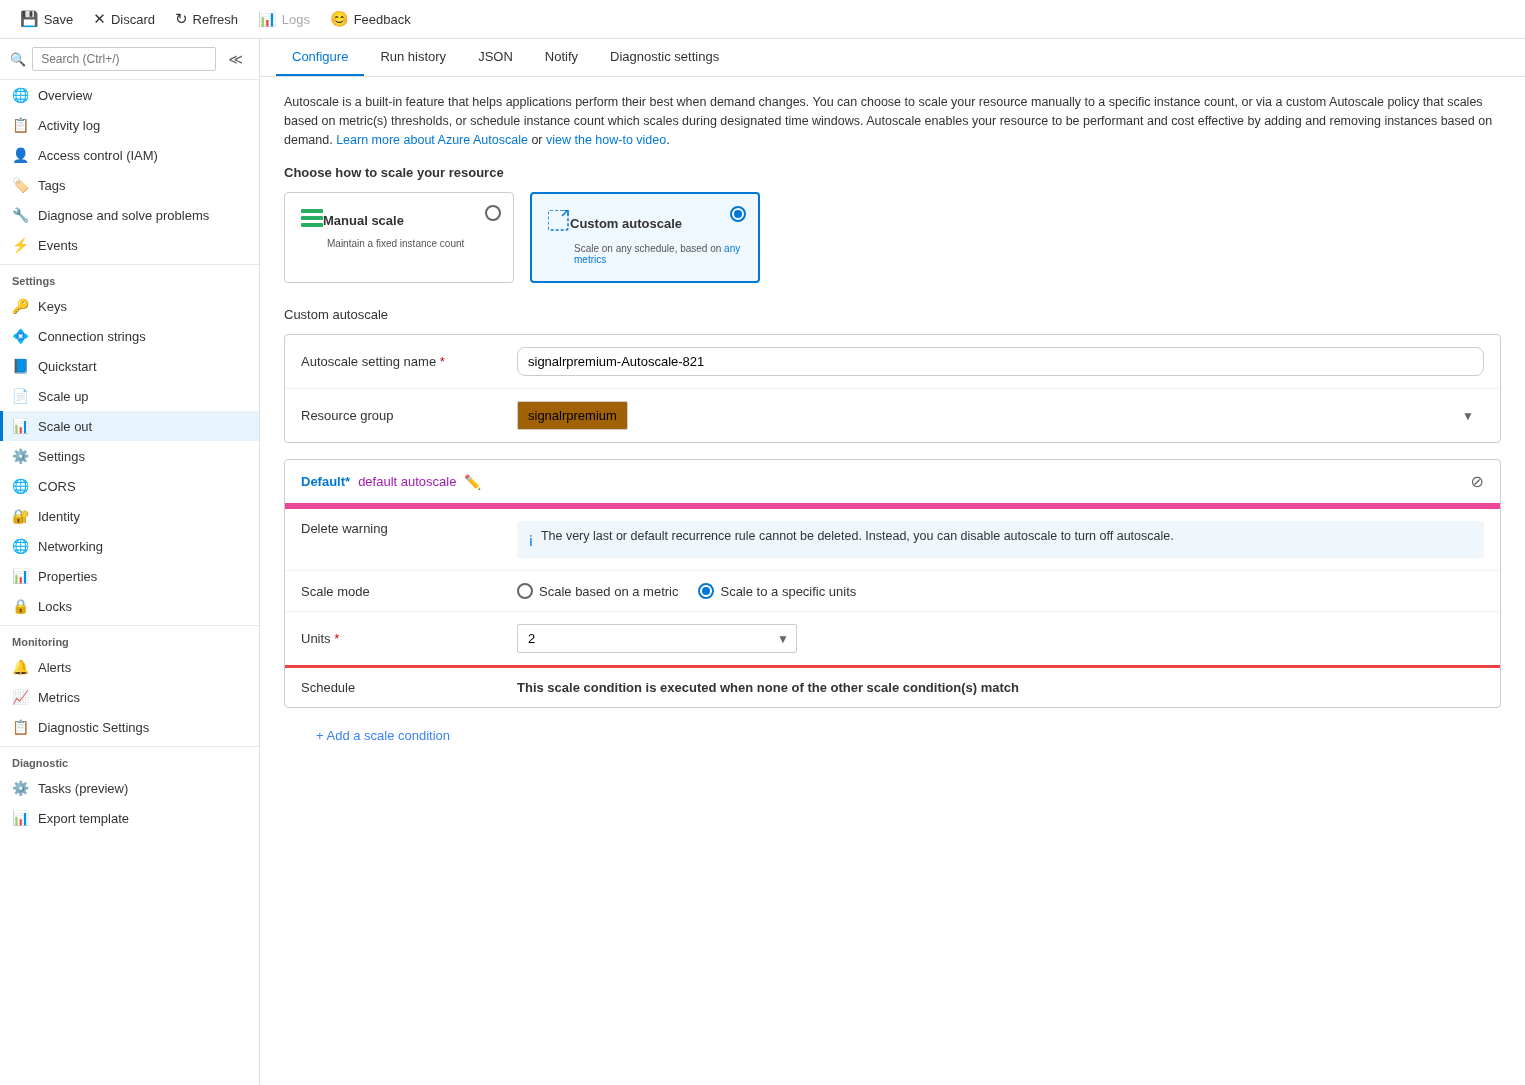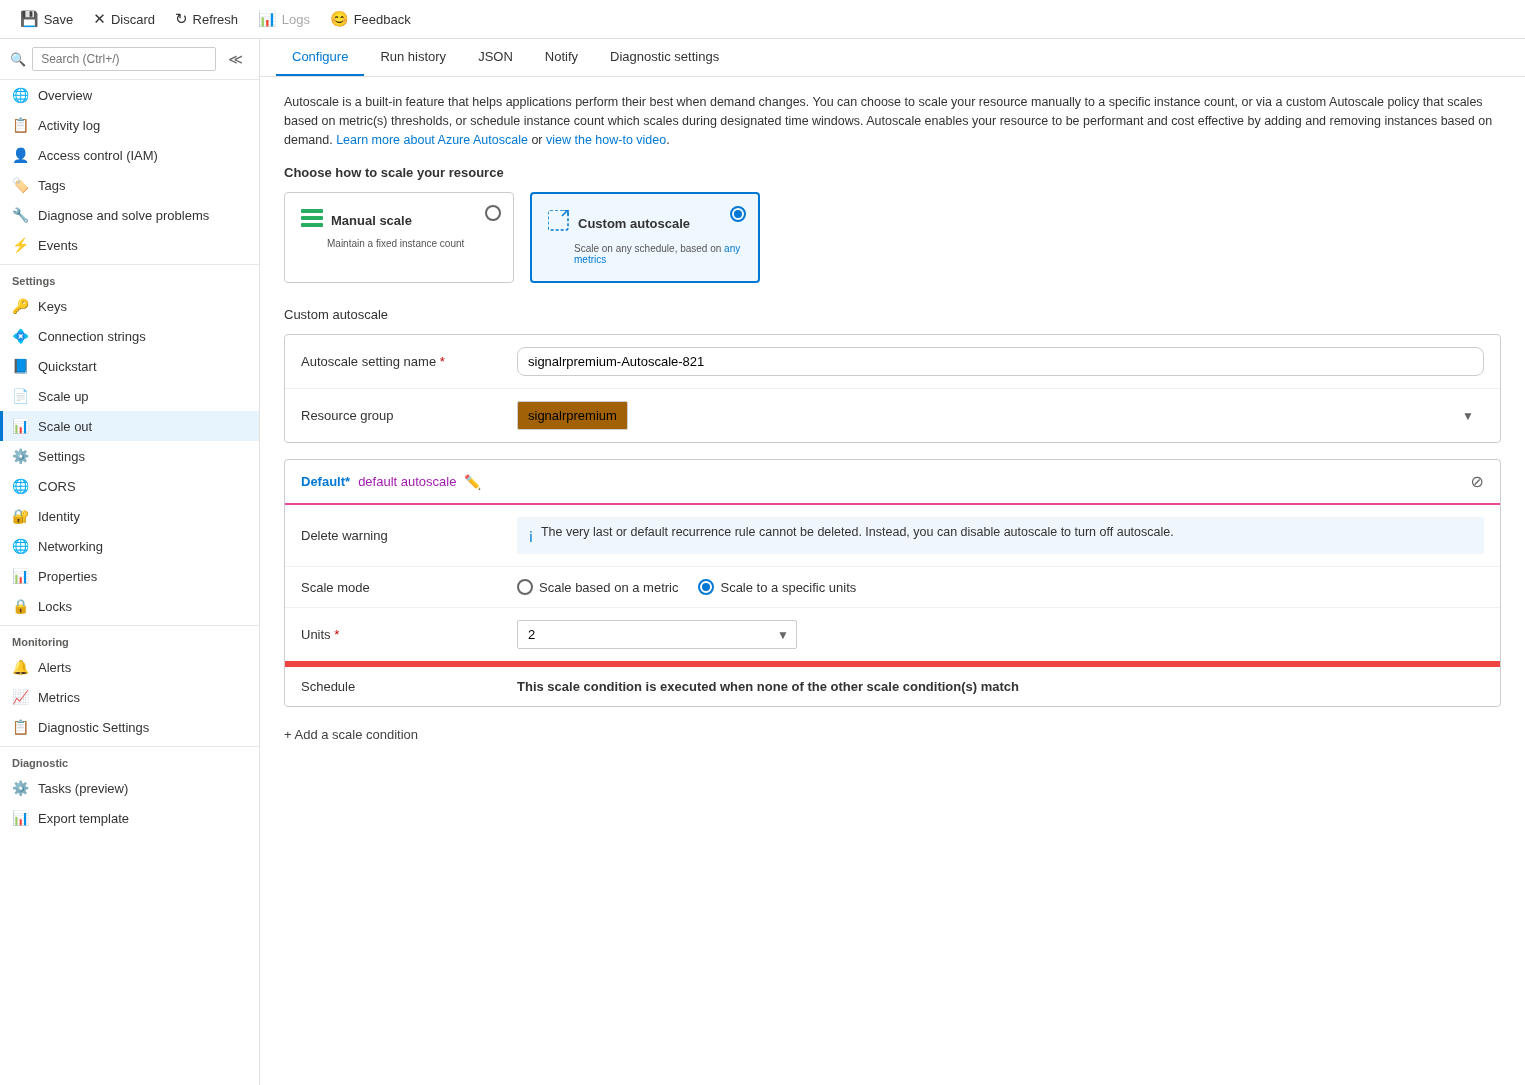--- a/index.html
+++ b/index.html
@@ -78,21 +78,21 @@
     .section-title { font-weight: 600; font-size: 13px; margin-bottom: 12px; }
 
     
     .scale-options { display: flex; gap: 16px; margin-bottom: 24px; }
     .scale-card {
       border: 1px solid #ccc; border-radius: 4px; padding: 16px;
       width: 230px; cursor: pointer; position: relative;
       display: flex; flex-direction: column; gap: 6px;
     }
     .scale-card.selected { border: 2px solid #0078d4; background: #f0f8ff; }
-    .scale-card-header { display: flex; align-items: center; gap: 8px; }
+    .scale-card-header { display: flex; align-items: center; }
     .scale-card-title { font-weight: 600; font-size: 13px; }
     .scale-card-desc { font-size: 10px; color: #555; margin-left: 26px; }
     .radio-btn {
       position: absolute; top: 12px; right: 12px;
       width: 16px; height: 16px; border-radius: 50%;
       border: 2px solid #666; display: flex; align-items: center; justify-content: center;
     }
     .radio-btn.selected { border-color: #0078d4; }
     .radio-btn.selected::after {
       content: ''; width: 8px; height: 8px; border-radius: 50%;
@@ -131,31 +131,31 @@
       position: absolute; right: 10px; top: 50%; transform: translateY(-50%);
       pointer-events: none; color: #666; font-size: 12px;
     }
 
     
     .default-section {
       border: 1px solid #ccc; border-radius: 4px; margin-bottom: 16px;
     }
     .default-header {
       display: flex; align-items: center; justify-content: space-between;
-      padding: 12px 16px; border-bottom: 2px solid #ec4899;
+      padding: 12px 16px; border-bottom: 6px solid #ec4899;
     }
     .default-header-left { display: flex; align-items: center; gap: 8px; }
     .default-title { color: #0078d4; font-weight: 600; font-size: 13px; }
     .default-subtitle { font-size: 13px; color: #a21caf; }
     .edit-icon { cursor: pointer; color: #0078d4; font-size: 14px; }
     .delete-icon { cursor: pointer; color: #666; font-size: 16px; }
 
     .default-body {}
     .warning-row {
-      display: flex; align-items: center; padding: 12px 16px;
+      display: flex; align-items: flex-start; padding: 12px 16px;
       gap: 16px; border-bottom: 1px solid #f0f0f0;
     }
     .warning-label { width: 200px; flex-shrink: 0; font-size: 13px; color: #333; }
     .warning-box {
       flex: 1; background: #eff6fc; border-radius: 2px;
       padding: 8px 12px; display: flex; gap: 8px; align-items: flex-start;
       font-size: 12.5px; color: #333;
     }
     .info-icon { color: #0078d4; font-size: 15px; flex-shrink: 0; margin-top: 1px; }
 
@@ -170,21 +170,21 @@
       width: 16px; height: 16px; border-radius: 50%; border: 2px solid #666;
       display: flex; align-items: center; justify-content: center; flex-shrink: 0;
     }
     .radio-circle.checked { border-color: #0078d4; }
     .radio-circle.checked::after {
       content: ''; width: 8px; height: 8px; border-radius: 50%; background: #0078d4;
     }
 
     .units-row {
       display: flex; align-items: center; padding: 12px 16px;
-      gap: 16px; border-bottom: 6px solid #ef4444;
+      gap: 16px; border-bottom: 3px solid #ef4444;
     }
     .units-label { width: 200px; flex-shrink: 0; font-size: 13px; color: #333; }
     .units-select-wrapper { position: relative; width: 280px; }
     .units-select {
       width: 100%; border: 1px solid #ccc; border-radius: 2px;
       padding: 6px 30px 6px 10px; font-size: 13px; background: #fff;
       appearance: none; cursor: pointer; outline: none;
     }
     .units-chevron {
       position: absolute; right: 8px; top: 50%; transform: translateY(-50%);
@@ -193,22 +193,22 @@
 
     .schedule-row {
       display: flex; align-items: center; padding: 12px 16px; gap: 16px;
     }
     .schedule-label { width: 200px; flex-shrink: 0; font-size: 13px; color: #333; }
     .schedule-text { font-size: 13px; font-weight: 600; color: #333; }
 
     
     .add-condition {
       display: flex; align-items: flex-end; gap: 4px;
-      color: #404040; cursor: pointer; font-size: 13px;
-      padding: 4px 0; margin-bottom: 20px;
+      color: #3b82f6; cursor: pointer; font-size: 13px;
+      padding: 4px 0; margin-bottom: 20px; margin-left: 32px;
     }
 
     
     ::-webkit-scrollbar { width: 6px; }
     ::-webkit-scrollbar-track { background: #f1f1f1; }
     ::-webkit-scrollbar-thumb { background: #c1c1c1; border-radius: 3px; }
   </style>
 </head>
 <body>
 

